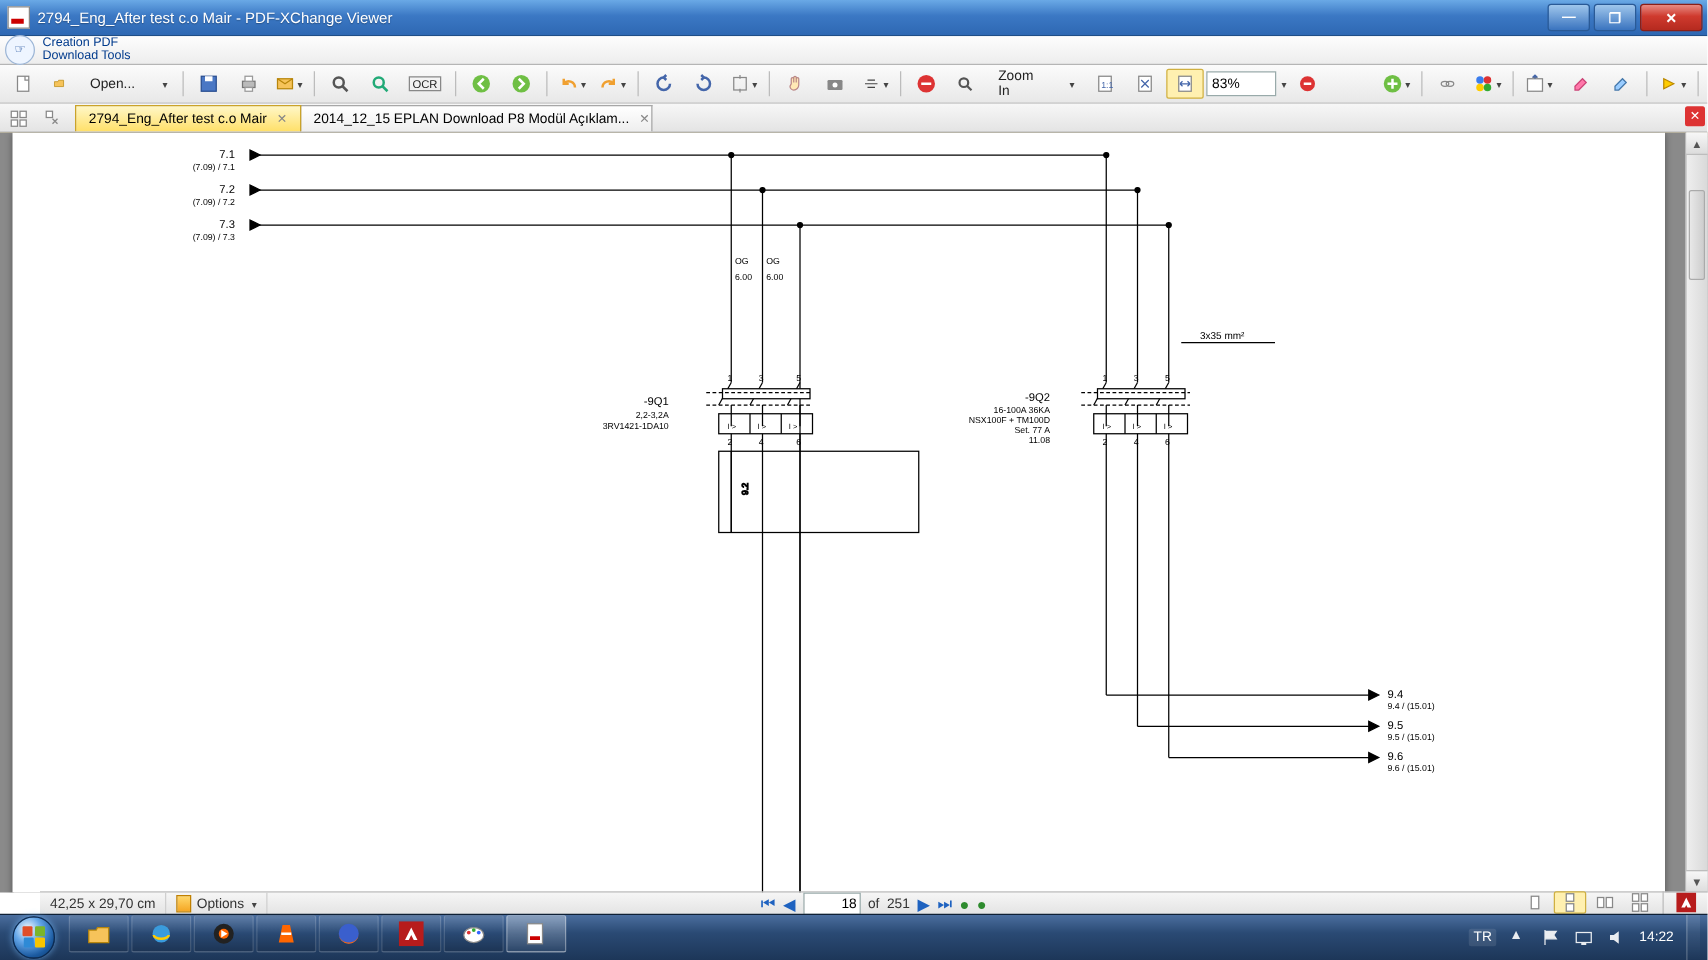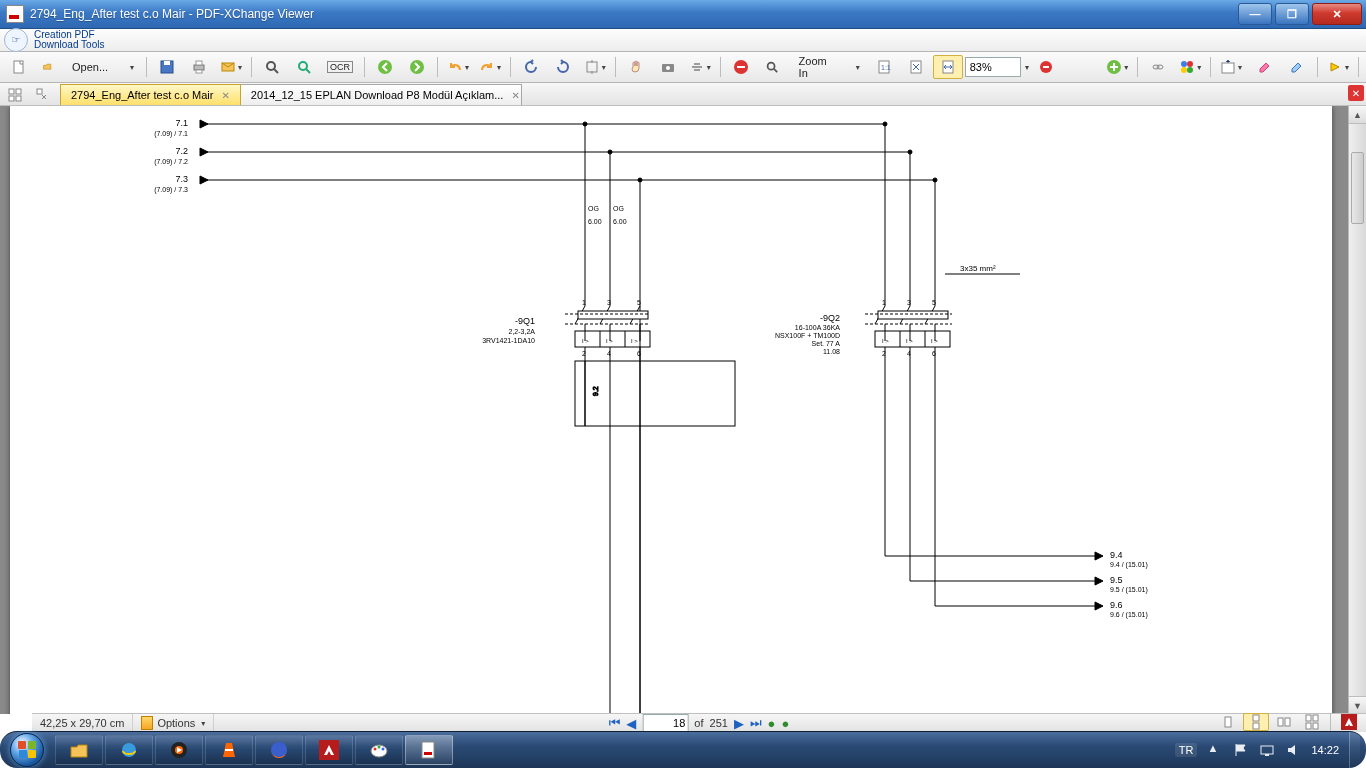--- a/index.html
+++ b/index.html
@@ -51,21 +51,21 @@
 .statusbar .seg{padding:0 8px;border-right:1px solid #cfcfcf;height:100%;display:flex;align-items:center;gap:4px;}
 .statusbar .opts{cursor:pointer;text-align:center;}
 .flag{width:10px;height:12px;background:linear-gradient(#ffd86b,#f5a623);border:1px solid #c08000;}
 .statusbar .nav{position:absolute;left:50%;transform:translateX(-50%);display:flex;align-items:center;gap:6px;}
 .statusbar .nav .nbtn{cursor:pointer;color:#1e62c0;font-size:13px;}
 .statusbar .nbtn.green{color:#2e8b2e;}
 .page-input{width:40px;height:14px;border:1px solid #9aa;text-align:right;font-size:11px;}
 .statusbar .right{position:absolute;right:4px;display:flex;gap:2px;}
 .statusbar .right .tbtn{height:16px;min-width:18px;}
 
-.taskbar{position:absolute;bottom:0;left:0;right:0;height:36px;background:linear-gradient(#4b6e9e,#2a4a74 40%,#1d3658);display:flex;align-items:center;border-top:1px solid #0f2035;border-radius:17px;}
+.taskbar{position:absolute;bottom:0;left:0;right:0;height:36px;background:linear-gradient(#4b6e9e,#2a4a74 40%,#1d3658);display:flex;align-items:flex-start;border-top:1px solid #0f2035;}
 .startbtn{width:54px;height:36px;display:flex;align-items:center;justify-content:center;cursor:pointer;}
 .orb{width:32px;height:32px;border-radius:50%;background:radial-gradient(circle at 35% 30%,#fff,#64a7ea 35%,#1b5aa0 70%,#0b3764);border:1px solid #0b2b53;position:relative;box-shadow:0 0 6px rgba(120,190,255,.7);}
 .orb::before{content:"";position:absolute;left:7px;top:7px;width:8px;height:8px;background:#e04e2a;border-radius:1px;}
 .orb::after{content:"";position:absolute;right:7px;top:7px;width:8px;height:8px;background:#7ab52b;border-radius:1px;box-shadow:-9px 9px 0 #2e8ad6,0 9px 0 #f6c500;}
 .taskbtn{width:46px;height:28px;margin:0 1px;border:1px solid rgba(255,255,255,.15);border-radius:2px;background:linear-gradient(rgba(255,255,255,.12),rgba(255,255,255,0) 50%,rgba(0,0,0,.12));display:flex;align-items:center;justify-content:center;cursor:pointer;}
 .taskbtn.active{background:linear-gradient(rgba(255,255,255,.35),rgba(255,255,255,.05));border-color:rgba(255,255,255,.35);}
 .taskbar .tray{margin-left:auto;display:flex;align-items:center;gap:10px;color:#fff;padding-right:6px;font-size:11px;}
 .tray .lang{background:rgba(255,255,255,.1);padding:1px 4px;border-radius:2px;cursor:pointer;}
 .tray-icon{width:16px;height:16px;cursor:pointer;opacity:.9;}
 .showdesk{width:10px;height:36px;border-left:1px solid rgba(255,255,255,.25);background:linear-gradient(rgba(255,255,255,.1),rgba(255,255,255,0));cursor:pointer;}

